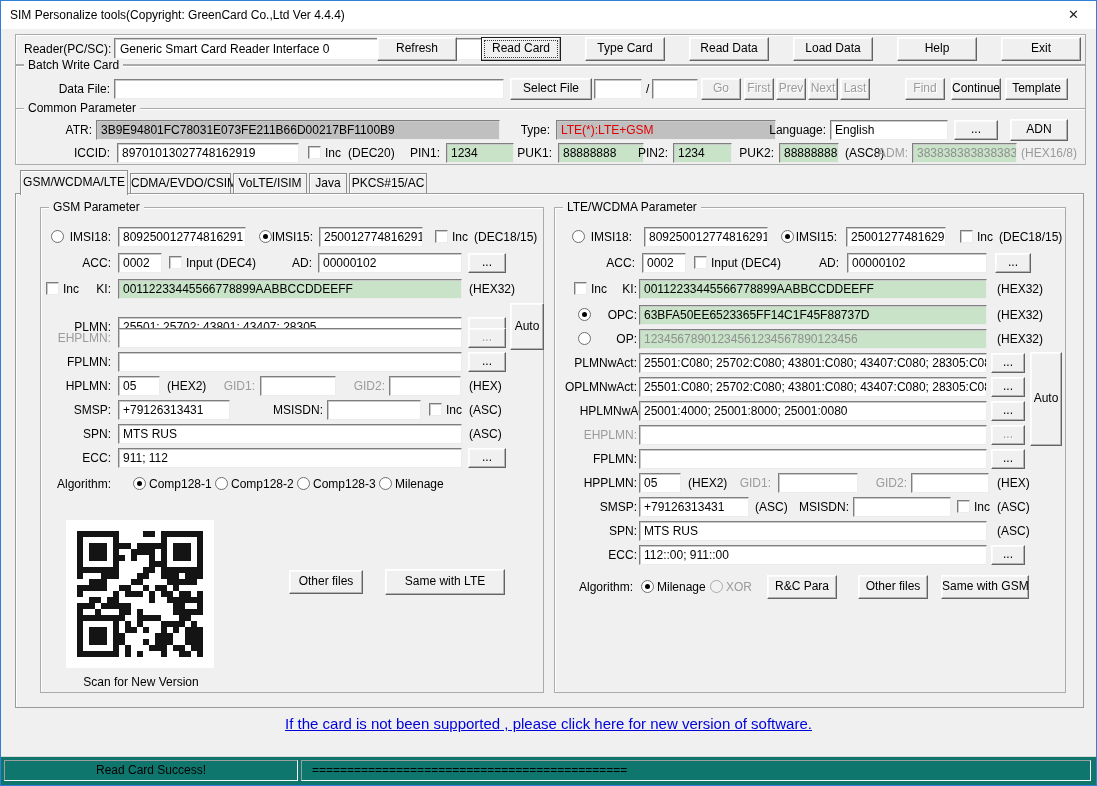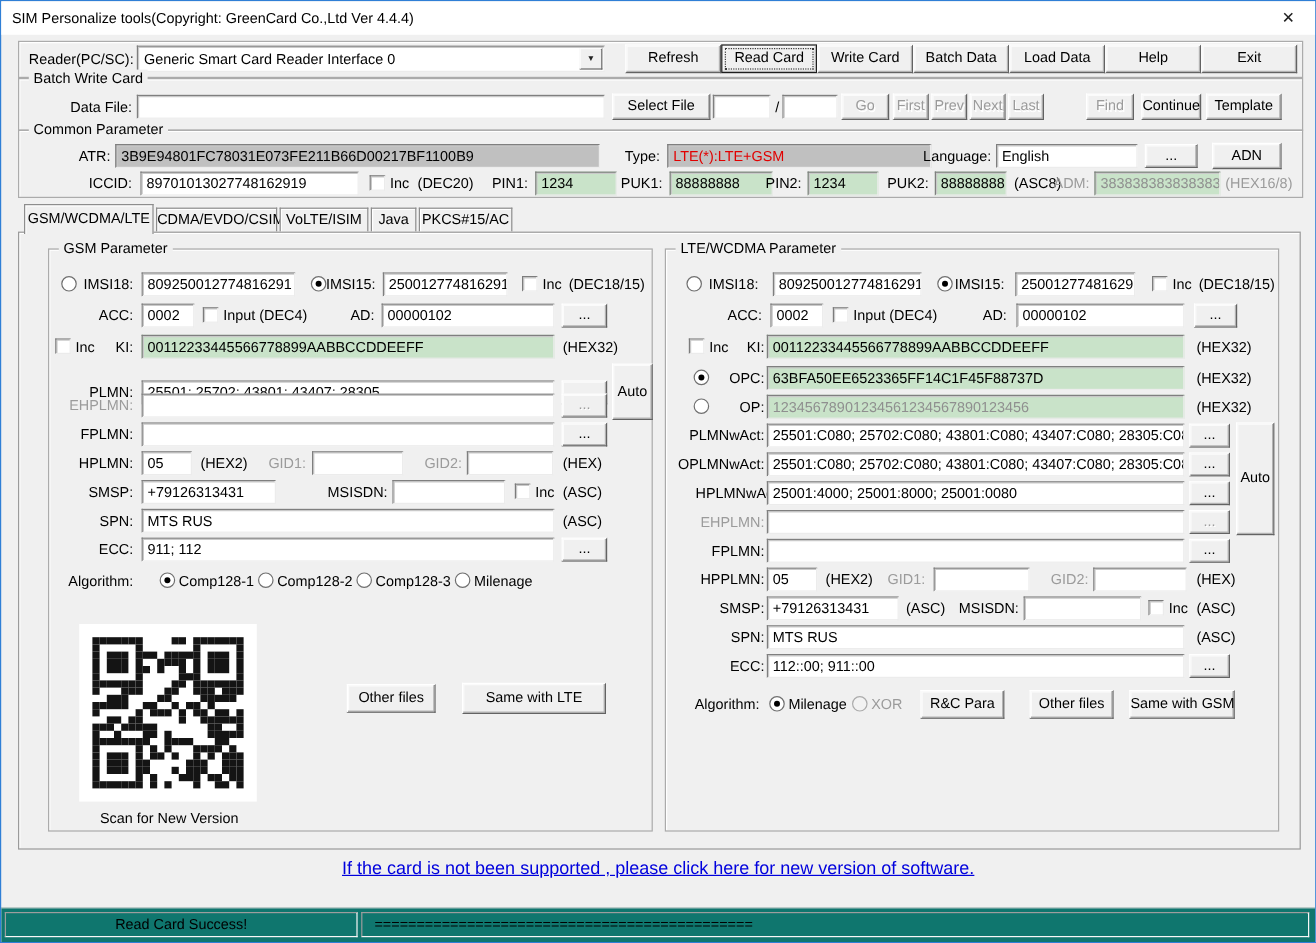--- a/index.html
+++ b/index.html
@@ -53,25 +53,25 @@
     <span class="title">SIM Personalize tools(Copyright: GreenCard Co.,Ltd Ver 4.4.4)</span>
     <span class="close">✕</span>
   </div>
 
   <div class="group" style="left:14px;top:33px;width:1069px;height:29px;">
     <span class="lbl r" style="left:8px;top:4px;width:84px;">Reader(PC/SC):</span>
     <div class="combo" style="left:98px;top:3px;width:390px;">
       <span class="ctext">Generic Smart Card Reader Interface 0</span>
       <span class="arrow">▼</span>
     </div>
-    <div style="position:absolute;right:4px;top:2px;display:flex;">
+    <div style="position:absolute;right:4px;top:2px;display:flex;gap:24px;">
       <div class="btn btn24" style="width:80px;">Refresh</div>
       <div class="btn btn24 default" style="width:80px;">Read Card</div>
-      <div class="btn btn24" style="width:80px;">Write Card</div>
-      <div class="btn btn24" style="width:80px;">Batch Data</div>
+      <div class="btn btn24" style="width:80px;">Type Card</div>
+      <div class="btn btn24" style="width:80px;">Read Data</div>
       <div class="btn btn24" style="width:80px;">Load Data</div>
       <div class="btn btn24" style="width:80px;">Help</div>
       <div class="btn btn24" style="width:80px;">Exit</div>
     </div>
   </div>
 
   <div class="group" style="left:14px;top:64px;width:1069px;height:42px;">
     <span class="legend">Batch Write Card</span>
     <div class="row" style="top:13px;">
       <span class="lbl r" style="left:20px;width:74px;">Data File:</span>

